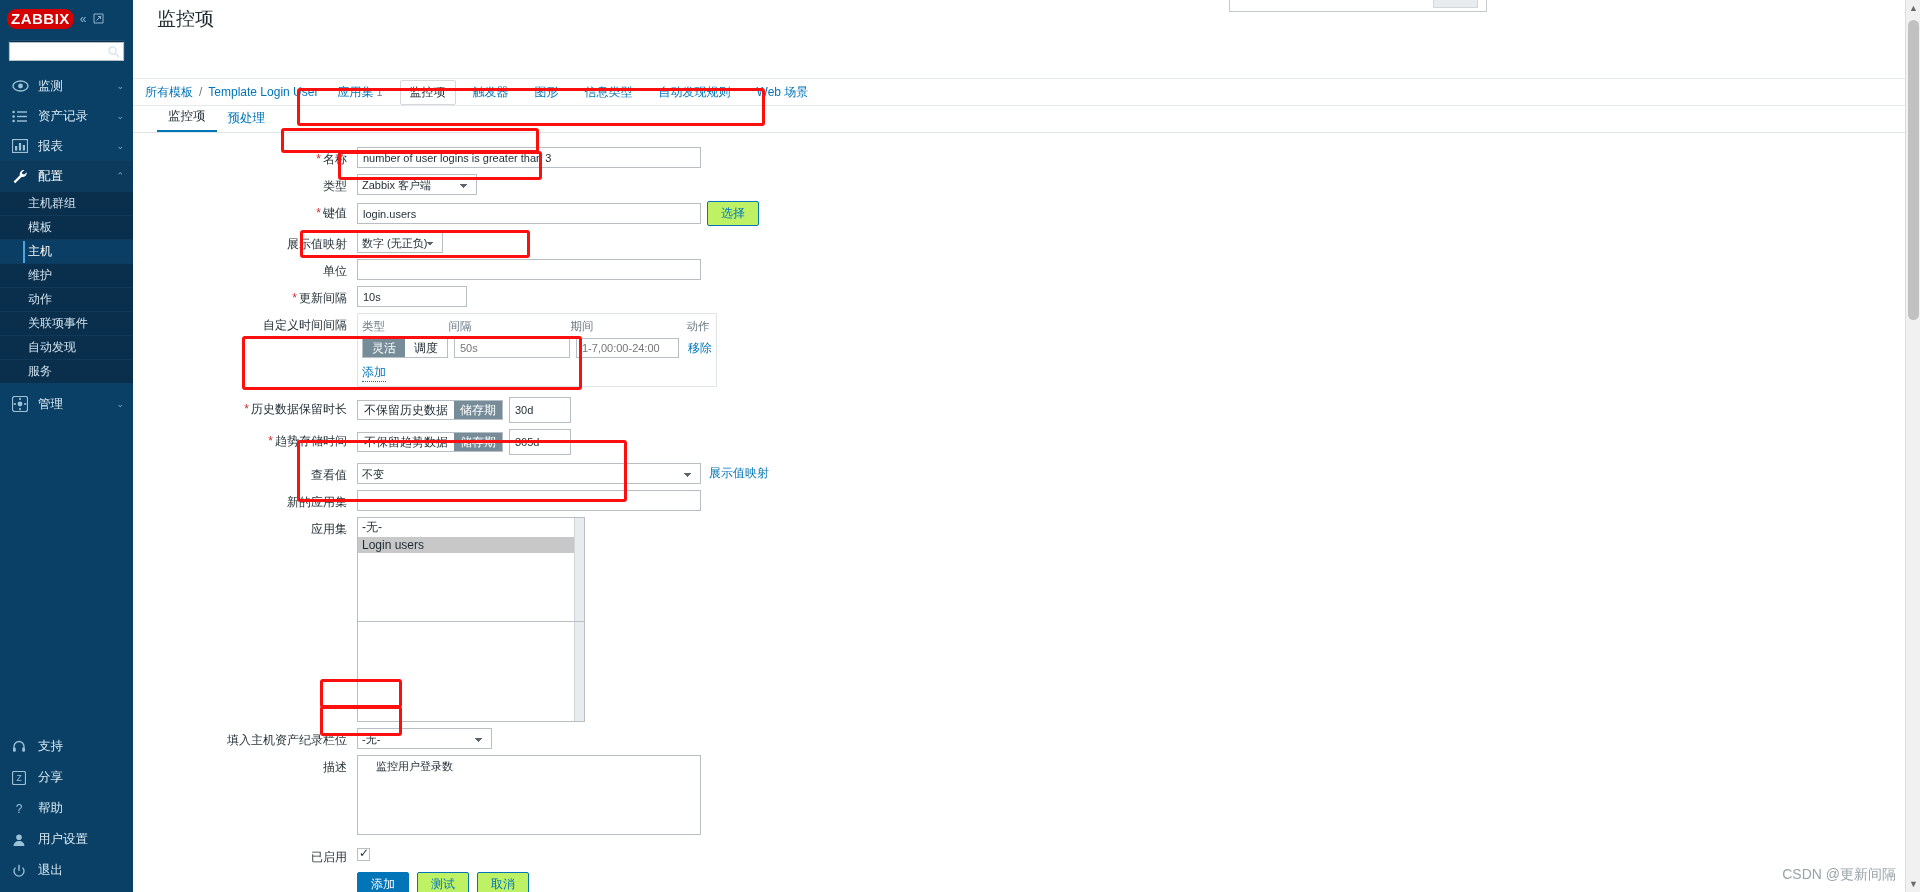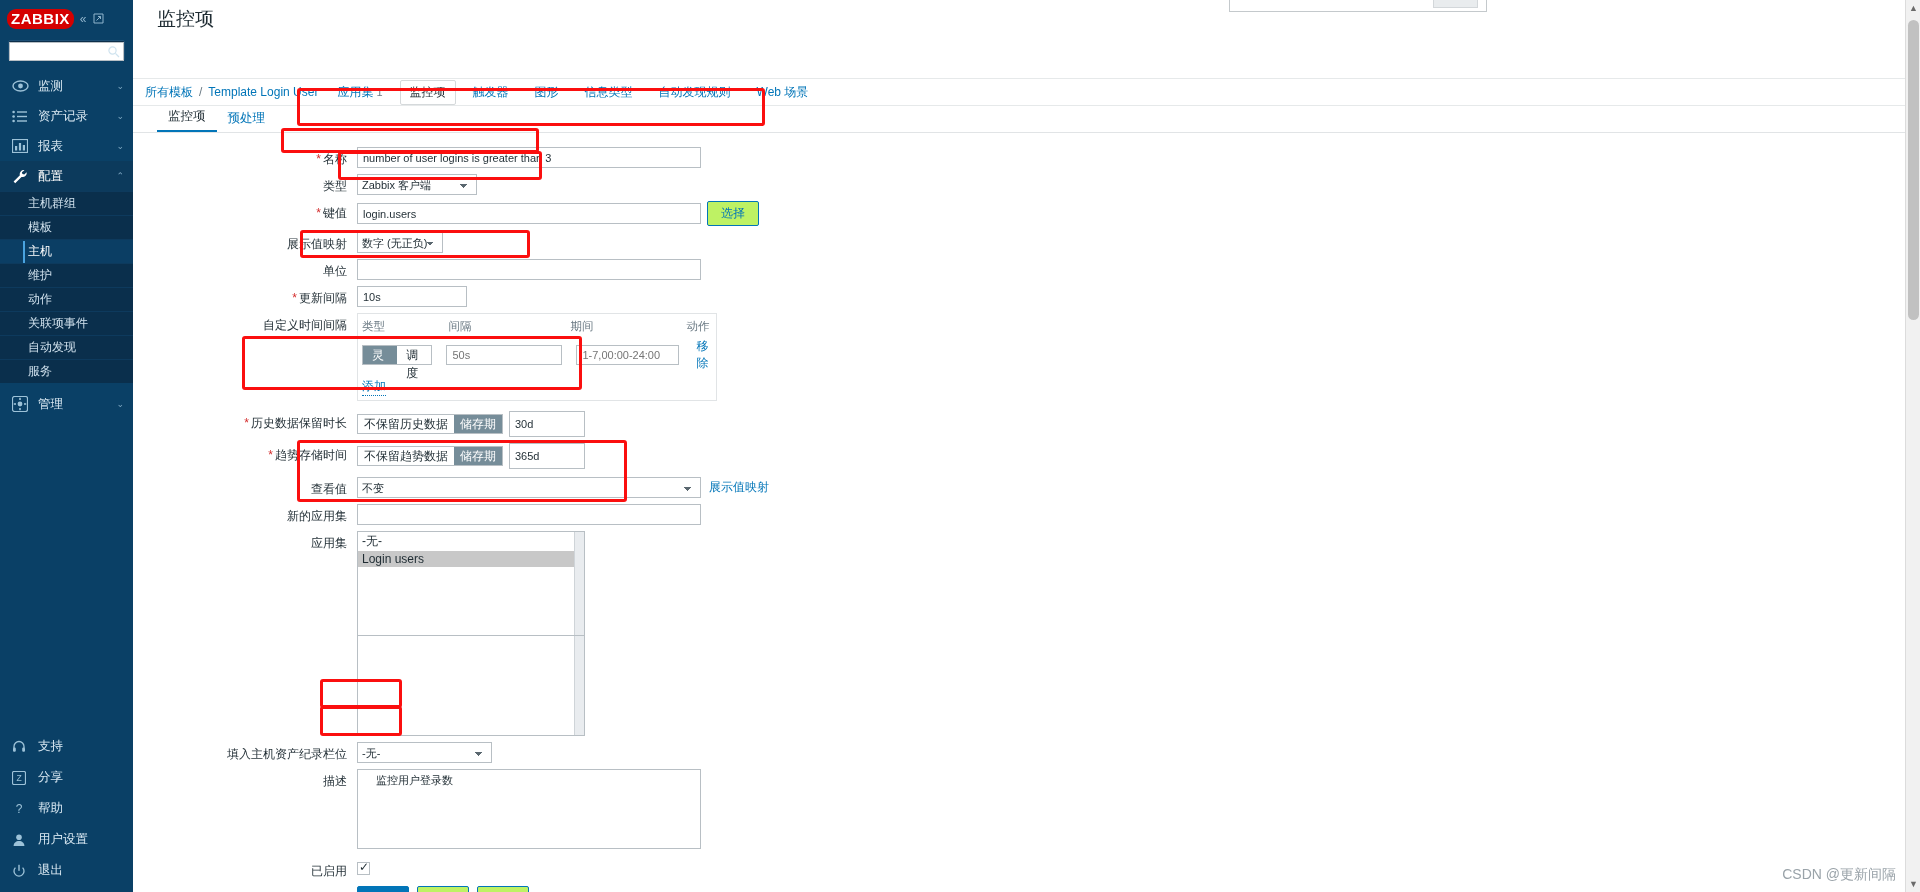--- a/index.html
+++ b/index.html
@@ -133,37 +133,37 @@
   
   .ci-block {
     border: 1px solid #e1e4e6; border-left: 1px solid #e1e4e6; width: 360px;
     padding: 2px 0 0 0; background: #fff;
   }
   .ci-head { display: flex; font-size: 11.5px; color: #6b7a84; padding: 3px 0 4px 4px; }
   .ci-head div:nth-child(1) { width: 88px; }
   .ci-head div:nth-child(2) { width: 124px; }
   .ci-head div:nth-child(3) { width: 118px; }
   .ci-head div:nth-child(4) { width: 30px; }
-  .ci-row { display: flex; align-items: center; padding-left: 4px; gap: 8px; }
+  .ci-row { display: flex; align-items: center; padding-left: 4px; gap: 0; }
   .seg { display: flex; border: 1px solid #b8bfc4; height: 20px; }
   .seg span {
     font-size: 12px; padding: 0 9px; line-height: 18px; cursor: pointer;
     color: #1f2c33; background: #fff;
   }
   .seg span.on { background: #768d99; color: #fff; }
   .ci-int { width: 116px; height: 20px; padding: 0 5px; margin-left: 6px; color: #8a959c; }
   .ci-per { width: 103px; height: 20px; padding: 0 5px; margin-left: 6px; color: #8a959c; }
   .ci-act { font-size: 12px; color: #0275b8; margin-left: 9px; cursor: pointer; }
   .ci-add {
     font-size: 12px; color: #0275b8; margin: 6px 0 4px 4px;
     border-bottom: 1px dotted #0275b8; display: inline-block; cursor: pointer;
   }
 
   .seg-wide span { padding: 0 6px; }
-  .hist-inp { width: 76px; height: 20px; padding: 12px 5px; margin-left: 6px; }
+  .hist-inp { width: 62px; height: 20px; padding: 12px 5px; margin-left: 6px; }
 
   .appset-box {
     width: 228px; height: 105px; border: 1px solid #b8bfc4; background: #fff;
     position: relative; overflow: hidden;
   }
   .appset-opt { font-size: 12px; padding: 1px 4px; color: #1f2c33; cursor: pointer; }
   .appset-opt.sel { background: #c8c8c8; }
   .appset-scroll {
     position: absolute; right: 0; top: 0; width: 10px; height: 100%;
     background: #e9ecef; border-left: 1px solid #cfd4d8;

